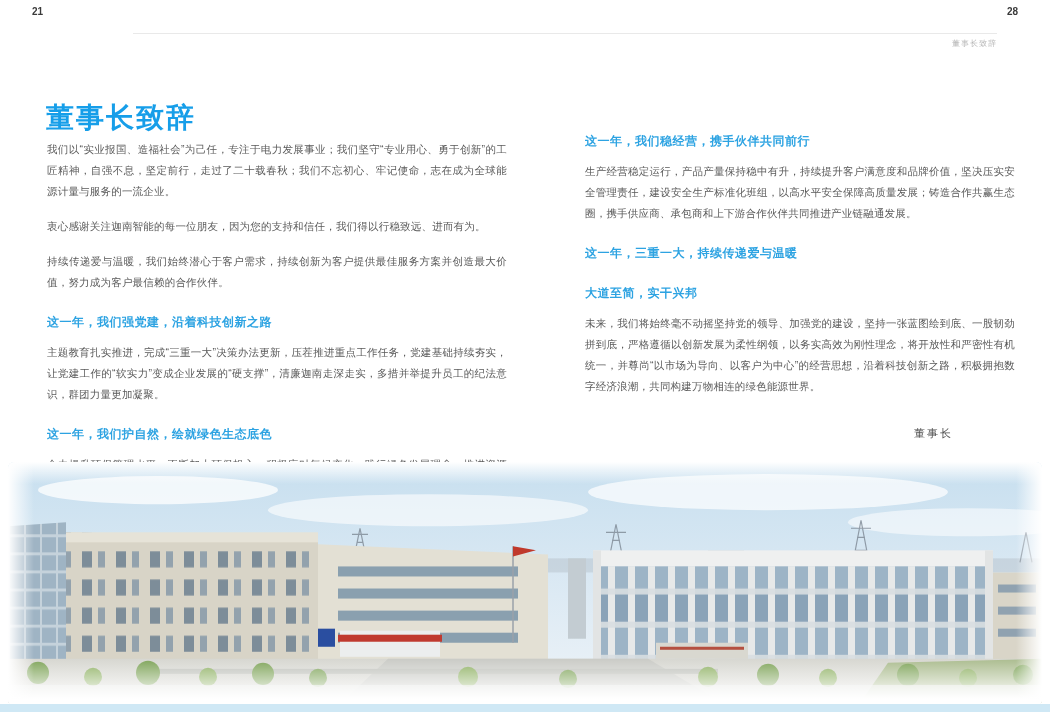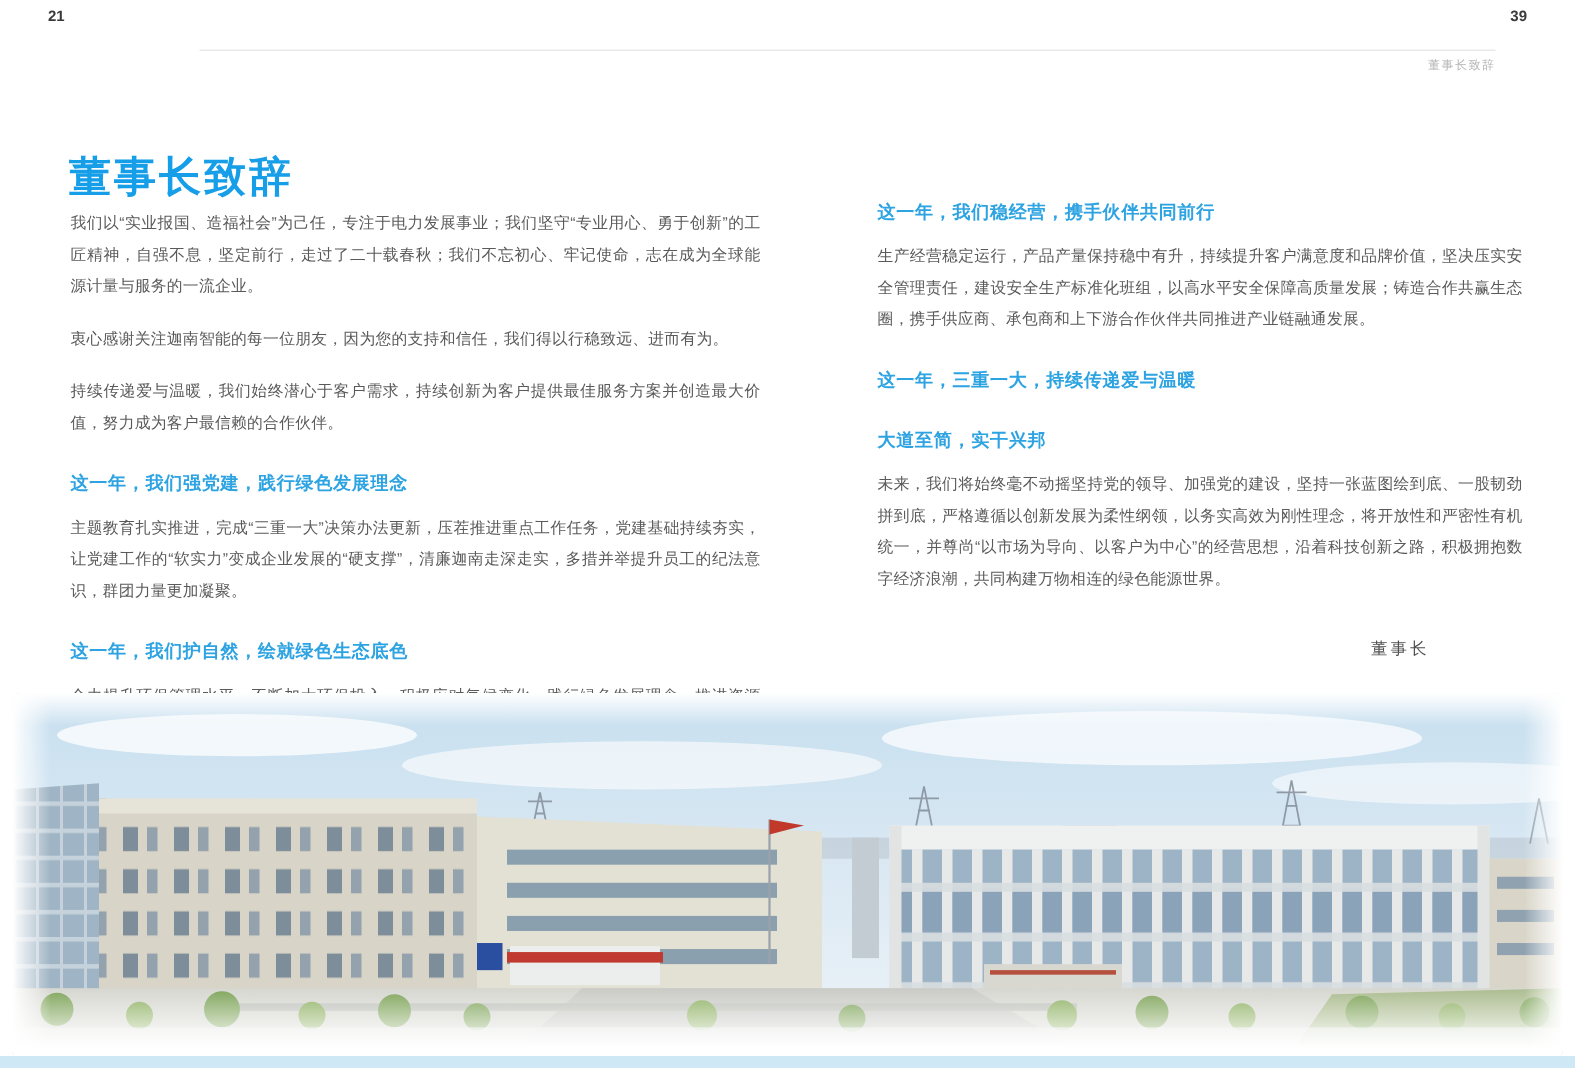--- a/index.html
+++ b/index.html
@@ -41,32 +41,32 @@
   .fade-bottom{left:0;right:0;bottom:0;height:48px;background:linear-gradient(rgba(255,255,255,0),#ffffff 85%);}
   .fade-left{left:0;top:0;bottom:0;width:26px;background:linear-gradient(90deg,#ffffff,rgba(255,255,255,0));}
   .fade-right{right:0;top:0;bottom:0;width:26px;background:linear-gradient(270deg,#ffffff,rgba(255,255,255,0));}
   
   .footer-bar{position:absolute;left:0;right:0;bottom:0;height:8px;background:#cfe8f5;}
 </style>
 </head>
 <body>
 
 <div class="pagenum left">21</div>
-<div class="pagenum right">39</div>
+<div class="pagenum right">28</div>
 <div class="header-rule"></div>
 <div class="running-header">董事长致辞</div>
 
 <h1 class="page-title">董事长致辞</h1>
 
 <div class="col col-left">
   <p class="para">我们以“实业报国、造福社会”为己任，专注于电力发展事业；我们坚守“专业用心、勇于创新”的工匠精神，自强不息，坚定前行，走过了二十载春秋；我们不忘初心、牢记使命，志在成为全球能源计量与服务的一流企业。</p>
   <p class="para">衷心感谢关注迦南智能的每一位朋友，因为您的支持和信任，我们得以行稳致远、进而有为。</p>
   <p class="para">持续传递爱与温暖，我们始终潜心于客户需求，持续创新为客户提供最佳服务方案并创造最大价值，努力成为客户最信赖的合作伙伴。</p>
 
-  <div class="sec-heading">这一年，我们强党建，践行绿色发展理念</div>
+  <div class="sec-heading">这一年，我们强党建，沿着科技创新之路</div>
   <p class="para">主题教育扎实推进，完成“三重一大”决策办法更新，压茬推进重点工作任务，党建基础持续夯实，让党建工作的“软实力”变成企业发展的“硬支撑”，清廉迦南走深走实，多措并举提升员工的纪法意识，群团力量更加凝聚。</p>
 
   <div class="sec-heading">这一年，我们护自然，绘就绿色生态底色</div>
   <p class="para">全力提升环保管理水平，不断加大环保投入，积极应对气候变化，践行绿色发展理念，推进资源循环利用，降低污染排放，用实际行动铸就绿色发展的标杆。</p>
 
   <div class="sec-heading">这一年，我们重人才，有效激发队伍活力</div>
   <p class="para">切实保障员工权益，营造平等与包容的工作环境；健全激励约束机制，提供具有竞争力的薪酬福利；关心关爱员工身心健康，举办丰富多样的活动，促进工作与生活的平衡；深入实施人才战略工程，加大高层次人才培养力度，打造高质量人才“蓄水池”，持续为公司质量发展增势蓄能。</p>
 </div>
 
 <div class="col col-right">

